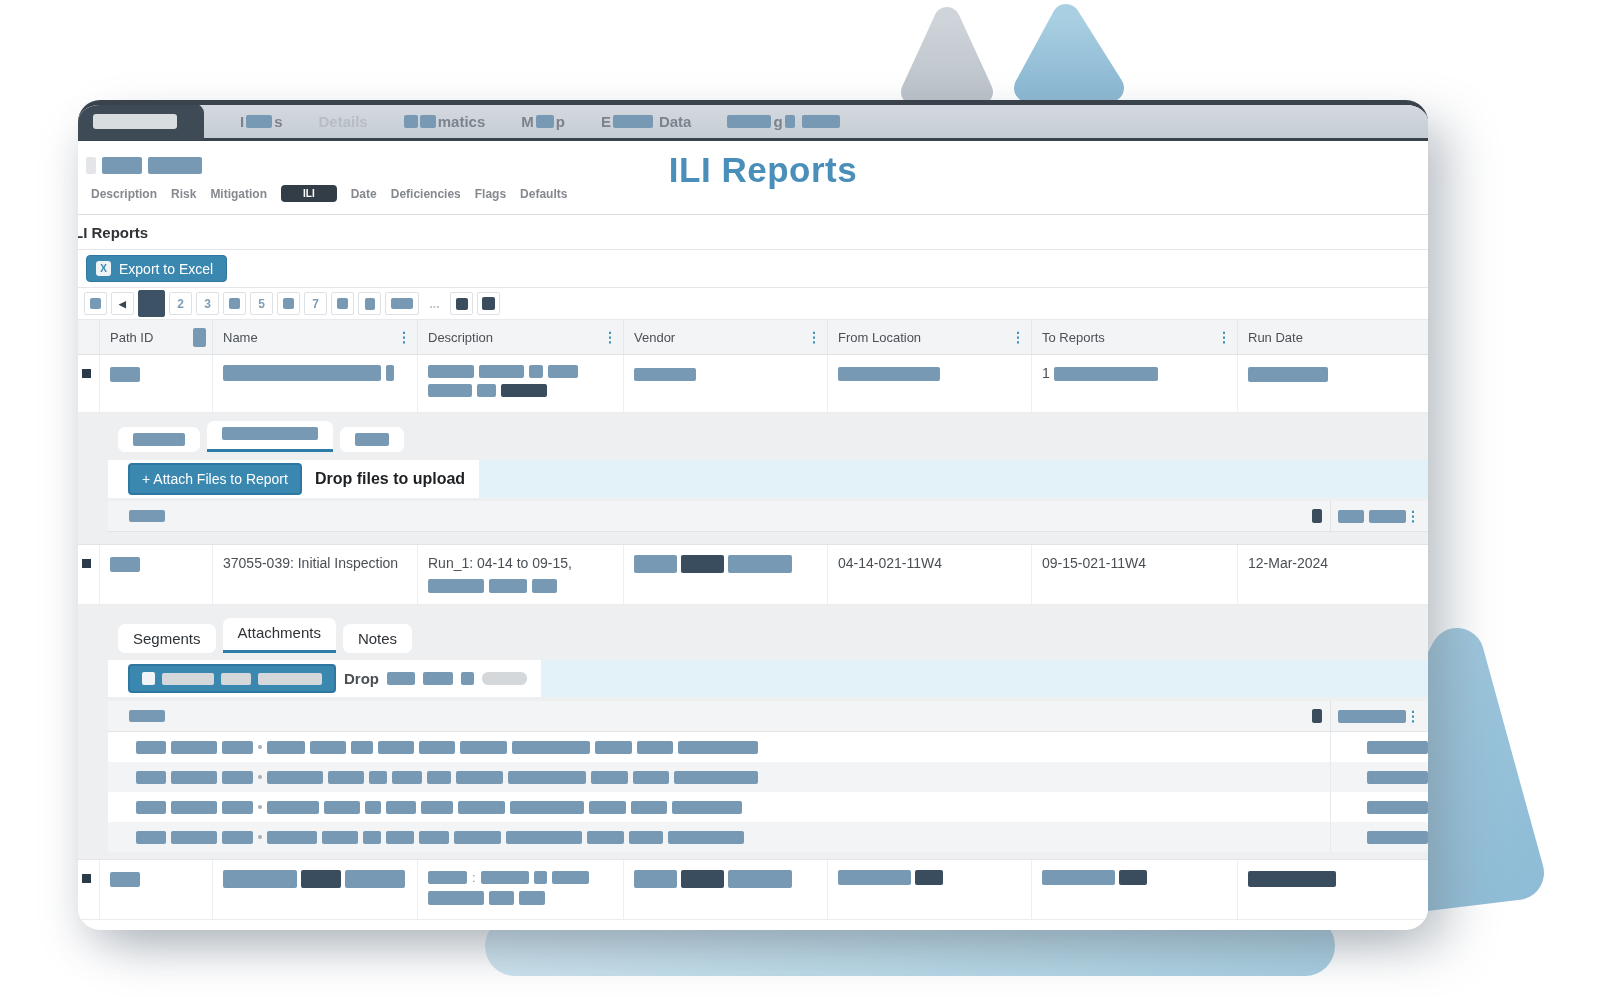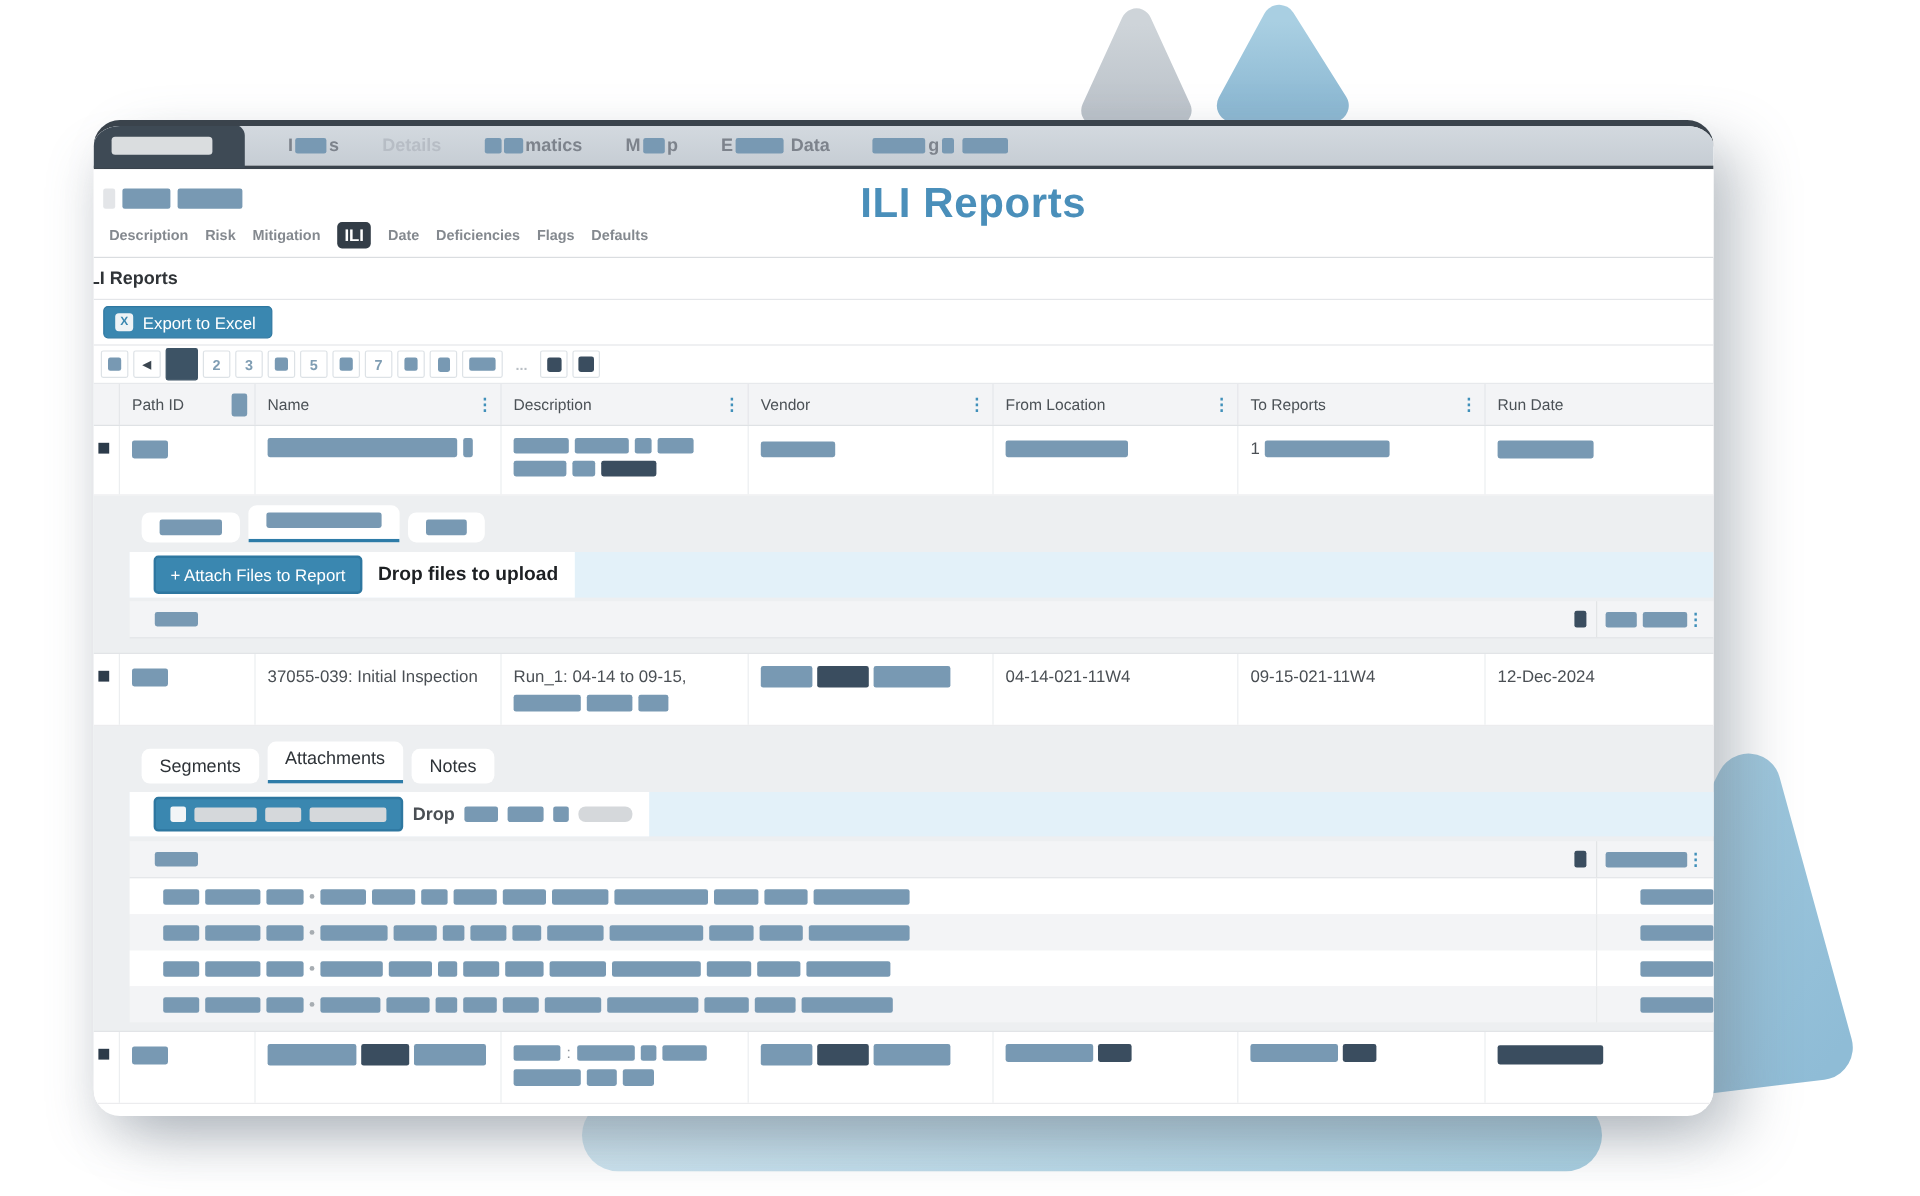--- a/index.html
+++ b/index.html
@@ -29,23 +29,23 @@
   #active-app-tab .pill { width:84px; height:15px; background:#dadddf; border-radius:3px; margin-left:15px; }
   .nav-item { margin-left:36px; font-size:15px; font-weight:bold; color:#7d838c; display:flex; align-items:center; gap:2px; white-space:nowrap; }
   .nav-item.dim { color:#b7bdc5; }
   .nav-item .rb { height:13px; }
 
   
   #header-band { position:absolute; top:36px; left:0; right:0; height:74px; background:#fff; border-bottom:1px solid #dadde0; }
   #breadcrumb { position:absolute; left:8px; top:16px; display:flex; gap:6px; align-items:center; }
   #subnav { position:absolute; left:13px; top:44px; display:flex; gap:14px; align-items:center;
     font-size:12px; font-weight:bold; color:#84898f; }
-  #ili-badge { background:#333d47; color:#fff; font-size:14px; font-weight:bold; padding:3px 6px; border-radius:4px; }
+  #ili-badge { background:#333d47; color:#fff; font-size:10px; font-weight:bold; padding:3px 22px; border-radius:4px; }
   #page-title { position:absolute; left:calc(50% + 10px); transform:translateX(-50%); top:9px;
-    font-size:35px; font-weight:bold; color:#4a8fba; letter-spacing:.5px; white-space:nowrap;margin-left:48px; }
+    font-size:35px; font-weight:bold; color:#4a8fba; letter-spacing:.5px; white-space:nowrap; }
 
   
   #heading-band { position:absolute; top:110px; left:0; right:0; height:35px; border-bottom:1px solid #e4e6e9; }
   #section-heading { position:absolute; left:-4px; top:9px; font-size:15px; font-weight:800; color:#2f3337; }
 
   
   #toolbar-band { position:absolute; top:145px; left:0; right:0; height:38px; border-bottom:1px solid #e4e6e9; }
   #export-btn { position:absolute; left:8px; top:5px; height:27px; background:#3a87b0; border:1px solid #2e77a0;
     border-radius:4px; color:#fff; font-size:14px; display:flex; align-items:center; gap:8px; padding:0 13px 0 9px; cursor:pointer; }
   #export-btn .xicon { width:15px; height:15px; background:#eef3f6; border-radius:3px; color:#3a87b0;
@@ -358,21 +358,21 @@
         </div>
         <div class="td">
             <div class="blk-line" style="gap:4px">
               <span class="rb" style="width:43px;height:18px"></span>
               <span class="rb rb-dark" style="width:43px;height:18px"></span>
               <span class="rb" style="width:64px;height:18px"></span>
             </div>
           </div>
         <div class="td">04-14-021-11W4</div>
         <div class="td">09-15-021-11W4</div>
-        <div class="td">12-Dec-2024</div>
+        <div class="td">12-Mar-2024</div>
       </div>
 
       <div class="panel" id="panel2">
         <div class="tabstrip">
           <div class="ptab">
               <span>Segments</span>
             </div>
           <div class="ptab active">
               <span>Attachments</span>
             </div>

